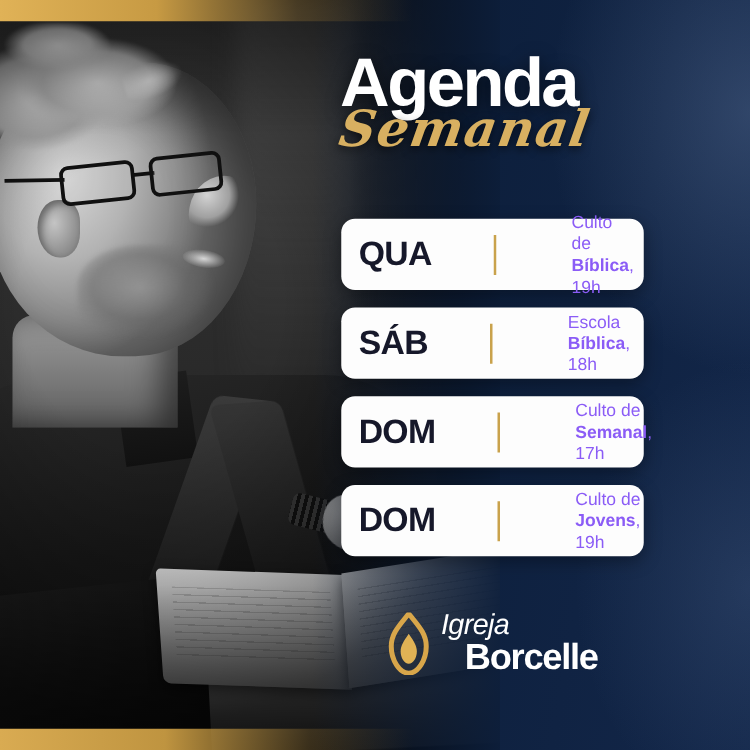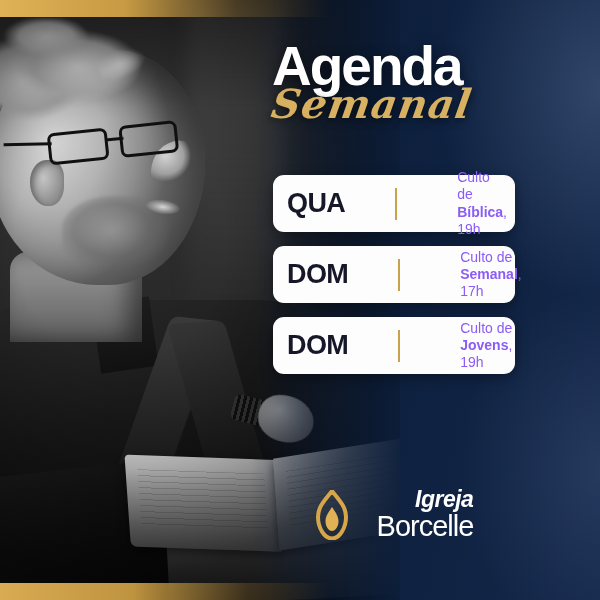--- a/index.html
+++ b/index.html
@@ -324,28 +324,27 @@
   }
   .flame{
     width:34px; height:50px;
     flex:0 0 auto;
     display:block;
   }
   .logo-text{ line-height:1; }
   .logo-top{
     font-size:23px;
     font-style:italic;
-    font-weight:bold;
+    font-weight:normal;
     color:#ffffff;
     letter-spacing:-.5px;
-    text-align:right;
   }
   .logo-bottom{
     font-size:29px;
-    font-weight:normal;
+    font-weight:bold;
     color:#ffffff;
     letter-spacing:-1px;
     margin-top:1px;
     margin-left:19px;
   }
 </style>
 </head>
 <body>
 
 <div id="poster">
@@ -407,20 +406,28 @@
 
     <div class="card">
       <div class="card-day">QUA</div>
       <div class="card-sep"></div>
       <div class="card-info">
         <div>Culto de</div>
         <div><span class="event">Bíblica</span>, <span>19h</span></div>
       </div>
     </div>
 
+    <div class="card">
+      <div class="card-day">SÁB</div>
+      <div class="card-sep"></div>
+      <div class="card-info">
+        <div>Escola</div>
+        <div><span class="event">Bíblica</span>, <span>18h</span></div>
+      </div>
+    </div>
 
     <div class="card">
       <div class="card-day">DOM</div>
       <div class="card-sep"></div>
       <div class="card-info">
         <div>Culto de</div>
         <div><span class="event">Semanal</span>, <span>17h</span></div>
       </div>
     </div>
 

